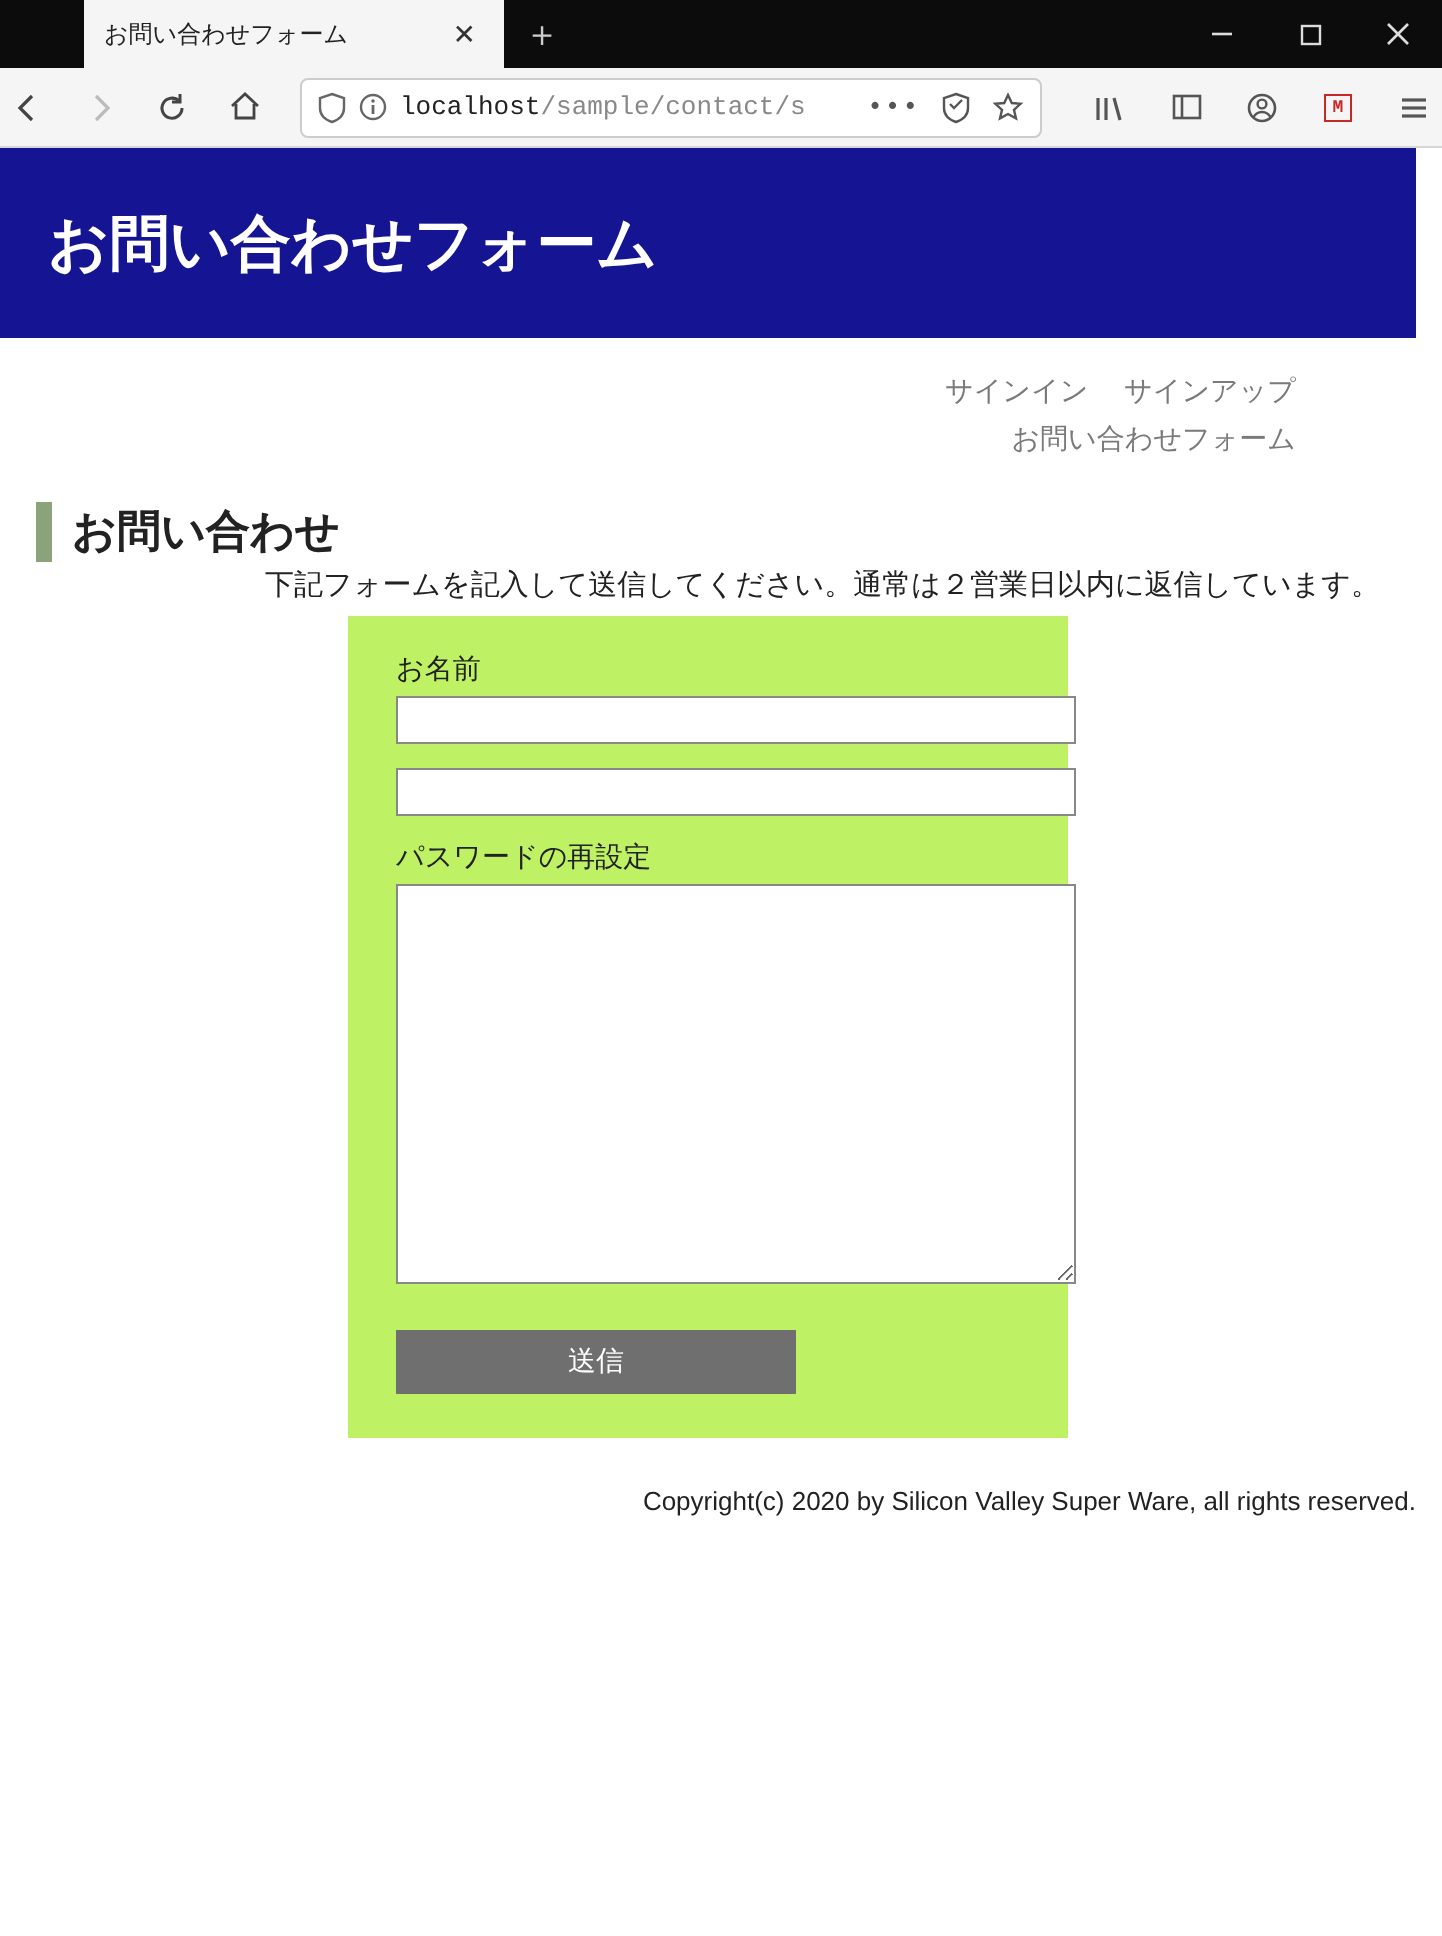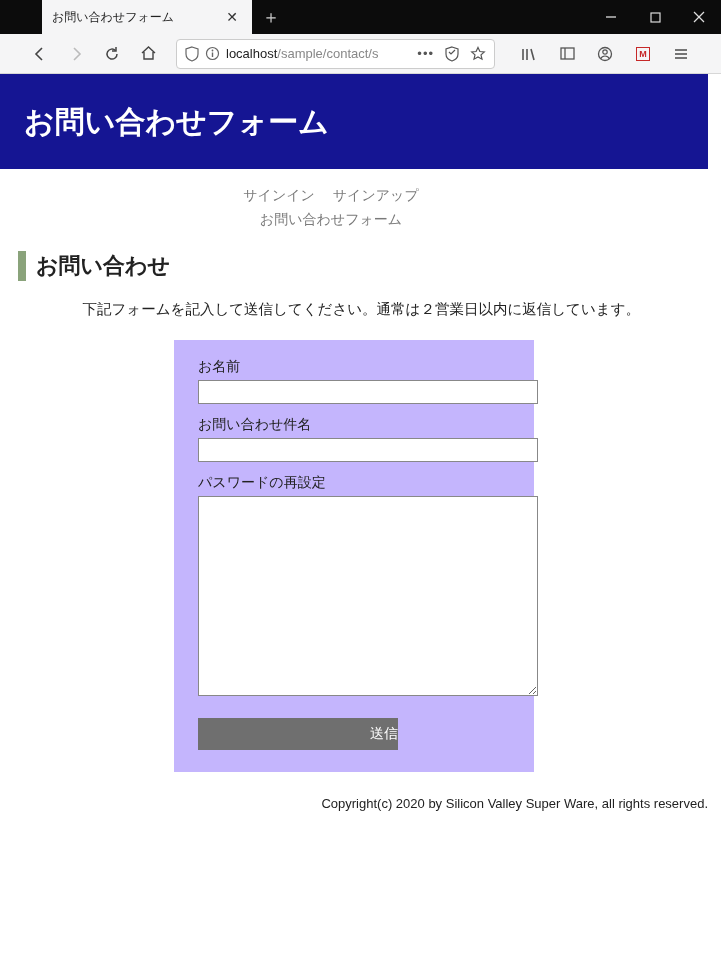--- a/index.html
+++ b/index.html
@@ -63,23 +63,24 @@
     justify-content: center;
     color: #eee;
     font-size: 12px;
     cursor: pointer;
   }
   .toolbar {
     background: #f5f5f6;
     height: 40px;
     display: flex;
     align-items: center;
-    padding: 0 26px;
+    padding: 0 0;
     border-bottom: 1px solid #d7d7d7;
     gap: 8px;
+    font-family: Liberation Mono, monospace;
   }
   .toolbar .tb-btn {
     width: 28px;
     height: 28px;
     display: flex;
     align-items: center;
     justify-content: center;
     color: #555;
     font-size: 15px;
     cursor: pointer;
@@ -122,50 +123,50 @@
   .page-header {
     background: #151593;
     color: #fff;
     padding: 28px 24px 26px;
   }
   .page-header h1 {
     font-size: 30px;
     font-weight: bold;
   }
   .nav-links {
-    text-align: center;
+    text-align: right;
     padding: 18px 60px 8px 0;
     font-size: 14px;
     color: #7a7a7a;
   }
   .nav-links a {
     color: #7a7a7a;
     text-decoration: none;
     margin-left: 14px;
     cursor: pointer;
   }
   .nav-links .row2 { margin-top: 6px; }
   .section-title {
-    margin: 14px 18px 16px;
+    margin: 14px 18px 0;
     font-size: 22px;
     font-weight: bold;
     color: #222;
     border-left: 8px solid #8aa37b;
     padding-left: 10px;
   }
   .intro {
     font-size: 14.5px;
     color: #222;
     line-height: 1.7;
     padding: 0 18px;
-    text-align: center;
+    text-align: right;
   }
   .form-panel {
-    background: #c4b5fd;
-    margin: 18px auto 0;
+    background: #bef264;
+    margin: 2px auto 0;
     width: 360px;
     padding: 18px 24px 22px;
   }
   .form-group { margin-bottom: 12px; }
   .form-group label {
     display: block;
     font-size: 14px;
     color: #222;
     margin-bottom: 4px;
   }
@@ -188,21 +189,20 @@
   }
   .submit-btn {
     width: 200px;
     height: 32px;
     background: #6f6f6f;
     color: #fff;
     border: none;
     font-size: 14px;
     cursor: pointer;
     margin-top: 6px;
-    text-align: right;
   }
   .footer {
     text-align: right;
     font-size: 13px;
     color: #222;
     padding: 24px 0 40px;
   }
   svg { display: block; }
 </style>
 </head>
@@ -346,21 +346,20 @@
     <div class="intro">
       <div style="text-indent:1em;">下記フォームを記入して送信してください。通常は２営業日以内に返信しています。</div>
     </div>
 
     <div class="form-panel">
       <div class="form-group">
         <label>お名前</label>
         <input type="text" value="" style="">
       </div>
       <div class="form-group">
-        <label>お問い合わせ件名</label>
         <input type="text" value="" style="">
       </div>
       <div class="form-group">
         <label>パスワードの再設定</label>
         <textarea value="" style=""></textarea>
       </div>
       <button class="submit-btn">送信</button>
     </div>
 
     <div class="footer">Copyright(c) 2020 by Silicon Valley Super Ware, all rights reserved.</div>

